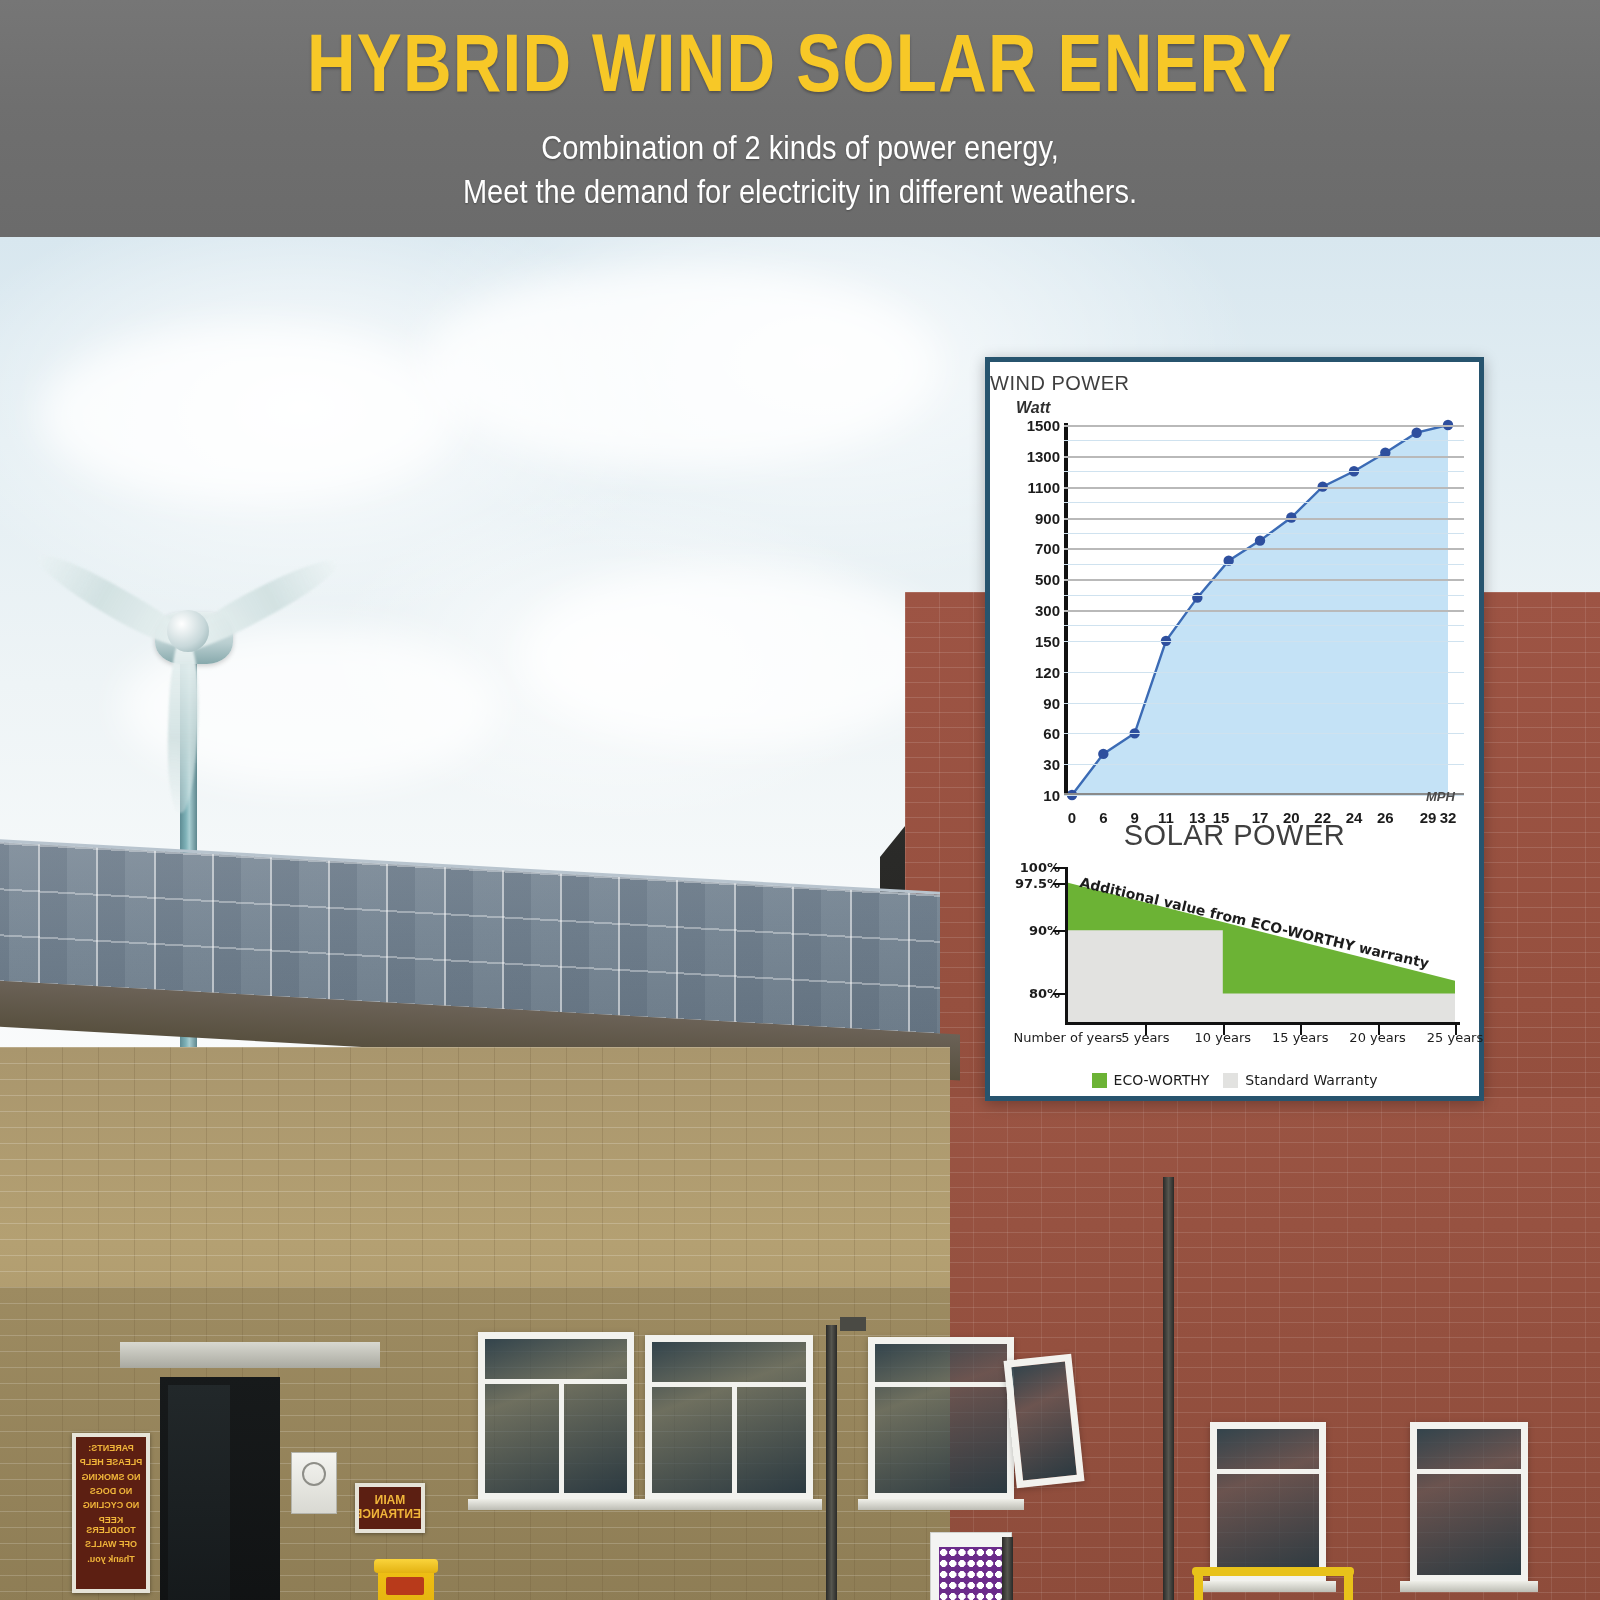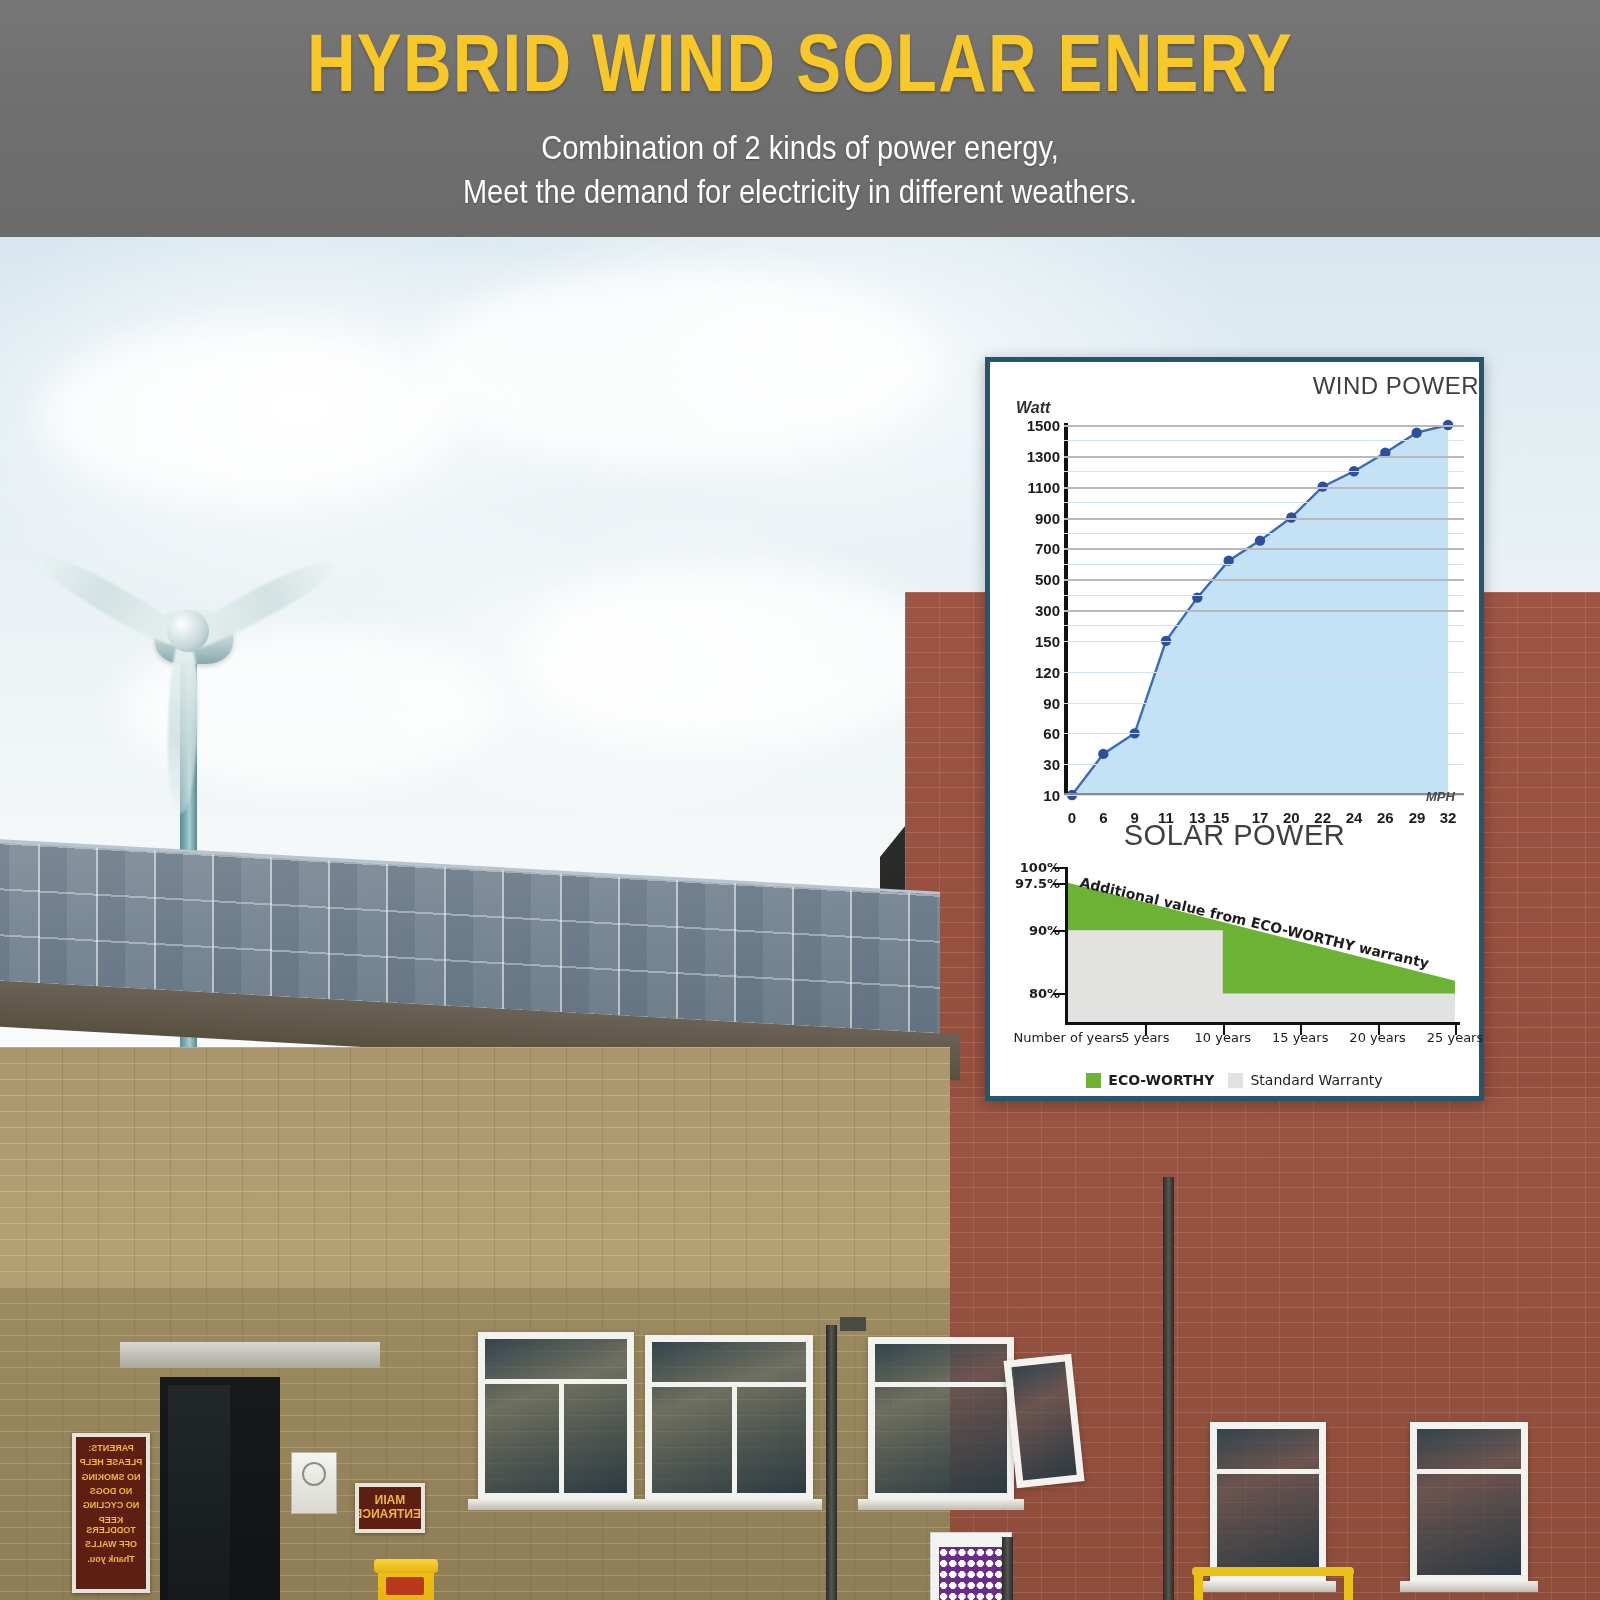--- a/index.html
+++ b/index.html
@@ -256,22 +256,22 @@
   
   #chart-panel{
     position:absolute; left:985px; top:357px; width:499px; height:744px;
     background:#ffffff;
     border:5px solid #27546e;
     box-shadow:0 3px 14px rgba(0,0,0,0.28);
   }
 
   
   #wind-title{
-    position:absolute; left:0; right:0; top:10px; text-align:right;
-    font-size:24px; color:#3f3f3f; letter-spacing:0.5px;
+    position:absolute; left:0; right:0; top:10px; text-align:left;
+    font-size:20px; color:#3f3f3f; letter-spacing:0.5px;
   }
   #wind-unit{
     position:absolute; left:26px; top:37px;
     font-size:16px; font-style:italic; font-weight:bold; color:#2f2f2f;
   }
   #wind-plot-wrap{ position:absolute; left:0; top:55px; width:552px; height:390px; }
 
   .wind-ylabel{
     position:absolute; right:0; font-size:15px; font-weight:bold; color:#1c1c1c;
     text-align:right; white-space:nowrap; transform:translateY(-50%);
@@ -324,21 +324,21 @@
     font-family:"DejaVu Sans", sans-serif;
   }
   #solar-legend{
     position:absolute; left:0; right:0; top:710px;
     display:flex; justify-content:center; align-items:center; gap:14px;
     font-size:14px; color:#1c1c1c;
     font-family:"DejaVu Sans", sans-serif;
   }
   .legend-item{ display:flex; align-items:center; gap:7px; }
   .legend-swatch{ width:15px; height:15px; display:inline-block; }
-  #legend-eco-label{ font-weight:bold; }
+  #legend-eco-label{ font-weight:normal; }
 </style>
 </head>
 <body>
 
 <div id="header-banner">
   <div id="main-title">HYBRID WIND SOLAR ENERY</div>
   <div id="subtitle-block">
     <span class="sub-line">Combination of 2 kinds of power energy,</span>
     <span class="sub-line">Meet the demand for electricity in different weathers.</span>
   </div>
@@ -516,21 +516,21 @@
         <div class="wind-xlabel" style="left: 39.3333px;">6</div>
         <div class="wind-xlabel" style="left: 70.6667px;">9</div>
         <div class="wind-xlabel" style="left: 102px;">11</div>
         <div class="wind-xlabel" style="left: 133.333px;">13</div>
         <div class="wind-xlabel" style="left: 157px;">15</div>
         <div class="wind-xlabel" style="left: 196px;">17</div>
         <div class="wind-xlabel" style="left: 227.333px;">20</div>
         <div class="wind-xlabel" style="left: 258.667px;">22</div>
         <div class="wind-xlabel" style="left: 290px;">24</div>
         <div class="wind-xlabel" style="left: 321.333px;">26</div>
-        <div class="wind-xlabel" style="left: 353px;">29</div>
+        <div class="wind-xlabel" style="left: 364px;">29</div>
         <div class="wind-xlabel" style="left: 384px;">32</div>
       </div>
     <div id="wind-mph">MPH</div>
   </div>
 
   <div id="solar-title">SOLAR POWER</div>
   <div id="solar-ylabels">
       <div class="solar-ylabel" style="top: 0px;">100%</div>
       <div class="solar-ylabel" style="top: 15.8px;">97.5%</div>
       <div class="solar-ylabel" style="top: 63.2px;">90%</div>

